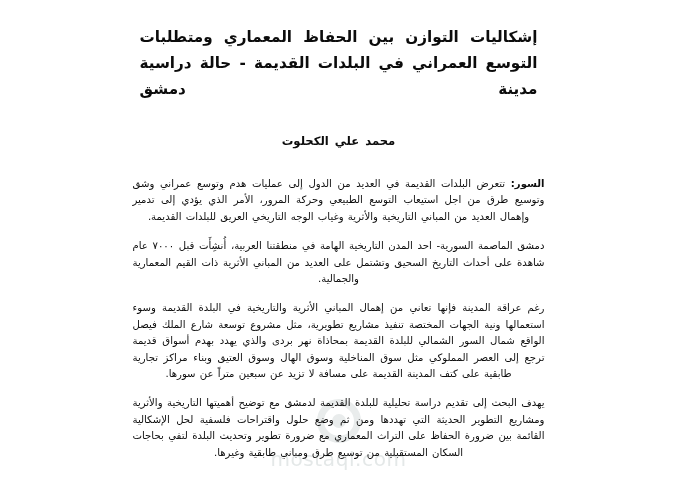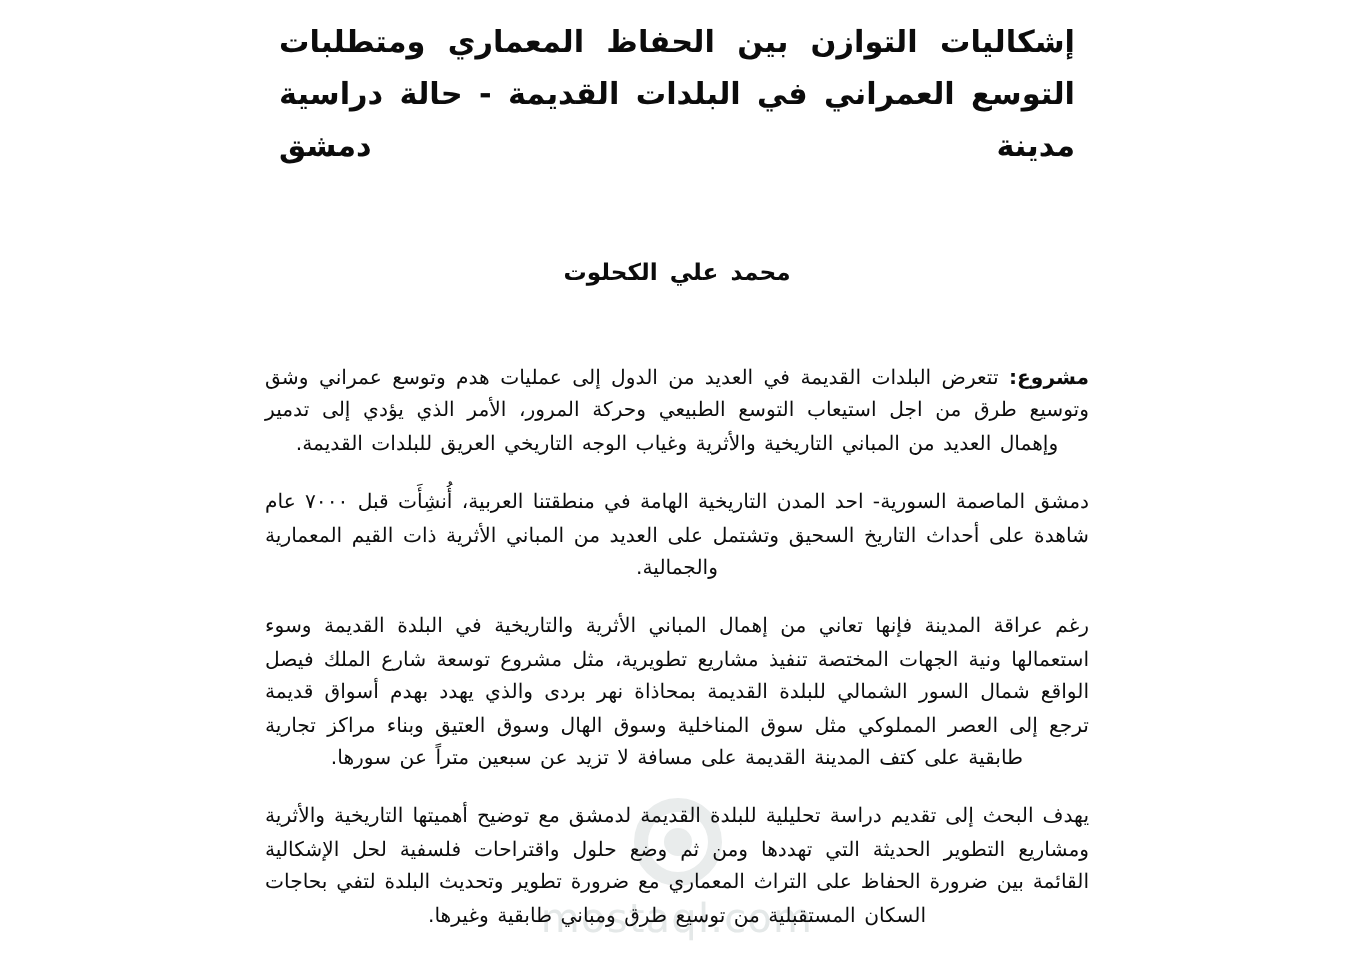--- a/index.html
+++ b/index.html
@@ -63,38 +63,38 @@
 
   
   .content {
     position: relative;
     z-index: 2;
     padding: 0;
   }
 
   .title-block {
     margin: 0 auto;
-    padding-top: 8px;
+    padding-top: 24px;
     width: 398px;
     text-align: center;
   }
   .doc-title {
     font-family: "DejaVu Sans", "Liberation Sans", sans-serif;
     font-weight: bold;
     font-size: 15.2px;
     line-height: 26px;
     text-align: justify;
     text-align-last: justify;
     color: #0c0c0c;
     margin: 0;
     word-spacing: 2px;
   }
 
   .author-block {
-    margin: 15px auto;
+    margin: 4px auto;
     padding-top: 27px;
     width: 420px;
     text-align: center;
   }
   .author-name {
     font-family: "DejaVu Sans", "Liberation Sans", sans-serif;
     font-weight: bold;
     font-size: 11.6px;
     line-height: 17px;
     color: #0c0c0c;
@@ -147,21 +147,21 @@
       <h1 class="doc-title">إشكاليات التوازن بين الحفاظ المعماري ومتطلبات التوسع العمراني في البلدات القديمة  -  حالة دراسية مدينة دمشق</h1>
     </div>
 
     <div class="author-block">
       <div class="author-name">محمد علي الكحلوت</div>
     </div>
 
     <div class="body-block">
 
       <p class="para">
-        <span class="lead">مشروع:</span><span> تتعرض البلدات القديمة في العديد من الدول إلى عمليات هدم وتوسع عمراني وشق وتوسيع طرق من اجل استيعاب التوسع الطبيعي وحركة المرور، الأمر الذي يؤدي إلى تدمير وإهمال العديد من المباني التاريخية والأثرية وغياب الوجه التاريخي العريق للبلدات القديمة.</span>
+        <span class="lead">السور:</span><span> تتعرض البلدات القديمة في العديد من الدول إلى عمليات هدم وتوسع عمراني وشق وتوسيع طرق من اجل استيعاب التوسع الطبيعي وحركة المرور، الأمر الذي يؤدي إلى تدمير وإهمال العديد من المباني التاريخية والأثرية وغياب الوجه التاريخي العريق للبلدات القديمة.</span>
       </p>
 
       <p class="para">
         <span class="lead"></span><span>دمشق  الماصمة السورية-  احد المدن التاريخية الهامة في منطقتنا العربية، أُنشِأَت قبل ٧٠٠٠ عام شاهدة على أحداث التاريخ السحيق وتشتمل على العديد من المباني الأثرية ذات القيم المعمارية والجمالية.</span>
       </p>
 
       <p class="para">
         <span class="lead"></span><span>رغم عراقة المدينة فإنها تعاني من إهمال المباني الأثرية والتاريخية في البلدة القديمة وسوء استعمالها ونية الجهات المختصة تنفيذ مشاريع تطويرية، مثل مشروع توسعة شارع الملك فيصل الواقع شمال السور الشمالي للبلدة القديمة بمحاذاة نهر بردى والذي يهدد بهدم أسواق قديمة ترجع إلى العصر المملوكي مثل سوق المناخلية وسوق الهال وسوق العتيق وبناء مراكز تجارية طابقية على كتف المدينة القديمة على مسافة لا تزيد عن سبعين متراً عن سورها.</span>
       </p>
 

